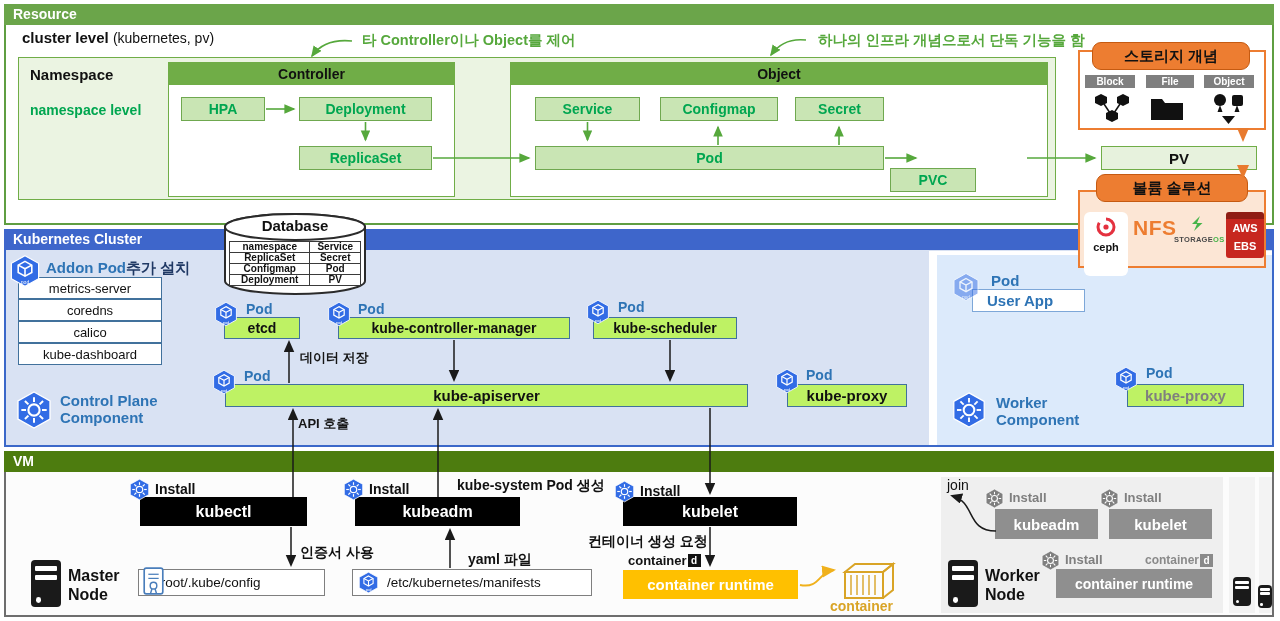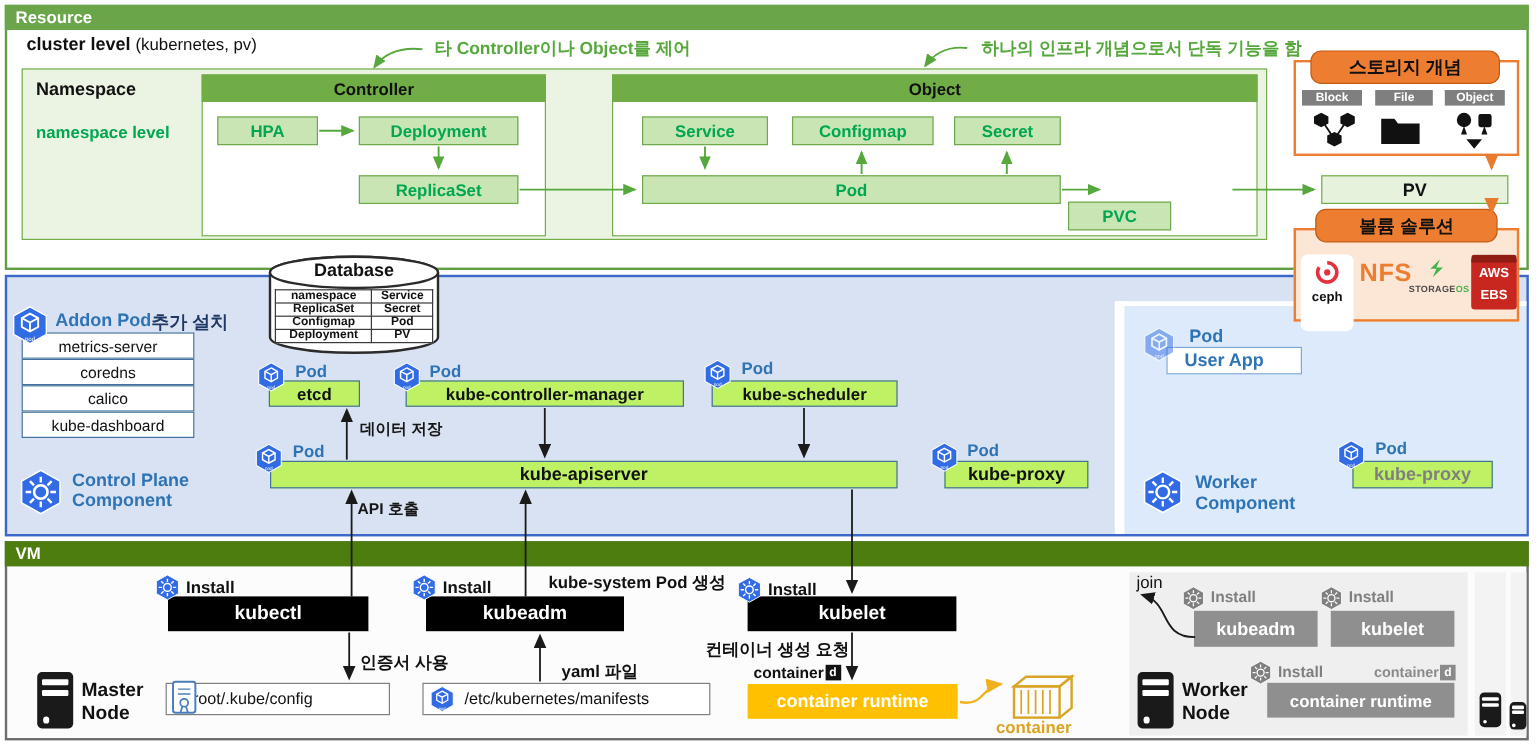--- a/index.html
+++ b/index.html
@@ -161,20 +161,21 @@
       <use href="#sym-cube3"></use>
     </svg>
   <svg class="ic" style="left:1150px;top:95px;" width="34" height="26">
       <use href="#sym-folder"></use>
     </svg>
   <svg class="ic" style="left:1210px;top:92px;" width="36" height="32">
       <use href="#sym-objicon"></use>
     </svg>
 
   <div class="abs sec-clu" style="left:4px;top:229px;width:1270px;height:218px;"></div>
+  <div class="abs hdr hdr-b" style="left:4px;top:229px;width:1270px;height:21px;">Kubernetes Cluster</div>
 
   <div class="abs" style="left:929px;top:251px;width:343px;height:194px;background:#dceafb;border-left:8px solid #fff;border-top:4px solid #fff;"></div>
 
   <div class="abs obody2 z5" style="left:1078px;top:190px;width:188px;height:78px;"></div>
   <div class="abs ohdr flexc z6" style="left:1096px;top:174px;width:152px;height:28px;">볼륨 솔루션</div>
   <div class="abs z6" style="left:1084px;top:212px;width:44px;height:64px;background:#fff;border-radius:6px;text-align:center;">
     <svg width="26" height="26" style="margin-top:2px;">
       <circle cx="13" cy="13" r="8" fill="none" stroke="#e4313f" stroke-width="3" stroke-dasharray="42 9" transform="rotate(-90 13 13)"></circle>
       <circle cx="13" cy="13" r="2.6" fill="#e4313f"></circle>
     </svg>
@@ -235,21 +236,21 @@
       <use href="#sym-pod"></use>
     </svg>
   <div class="abs podlbl" style="left:246px;top:301px;">Pod</div>
 
   <div class="abs bluebox flexc" style="left:338px;top:317px;width:232px;height:22px;">kube-controller-manager</div>
   <svg class="ic z6" style="left:326px;top:301px;color:#326ce5;" width="26" height="26" viewBox="0 0 30 30">
       <use href="#sym-pod"></use>
     </svg>
   <div class="abs podlbl" style="left:358px;top:301px;">Pod</div>
 
-  <div class="abs bluebox flexc" style="left:593px;top:317px;width:155px;height:22px;">kube-scheduler</div>
+  <div class="abs bluebox flexc" style="left:593px;top:317px;width:144px;height:22px;">kube-scheduler</div>
   <svg class="ic z6" style="left:585px;top:299px;color:#326ce5;" width="26" height="26" viewBox="0 0 30 30">
       <use href="#sym-pod"></use>
     </svg>
   <div class="abs podlbl" style="left:618px;top:299px;">Pod</div>
 
   <div class="abs klabel" style="left:300px;top:349px;">데이터 저장</div>
 
   <div class="abs bluebox flexc" style="left:225px;top:384px;width:523px;height:23px;font-size:15px;">kube-apiserver</div>
   <svg class="ic z6" style="left:211px;top:369px;color:#326ce5;" width="26" height="26" viewBox="0 0 30 30">
       <use href="#sym-pod"></use>

